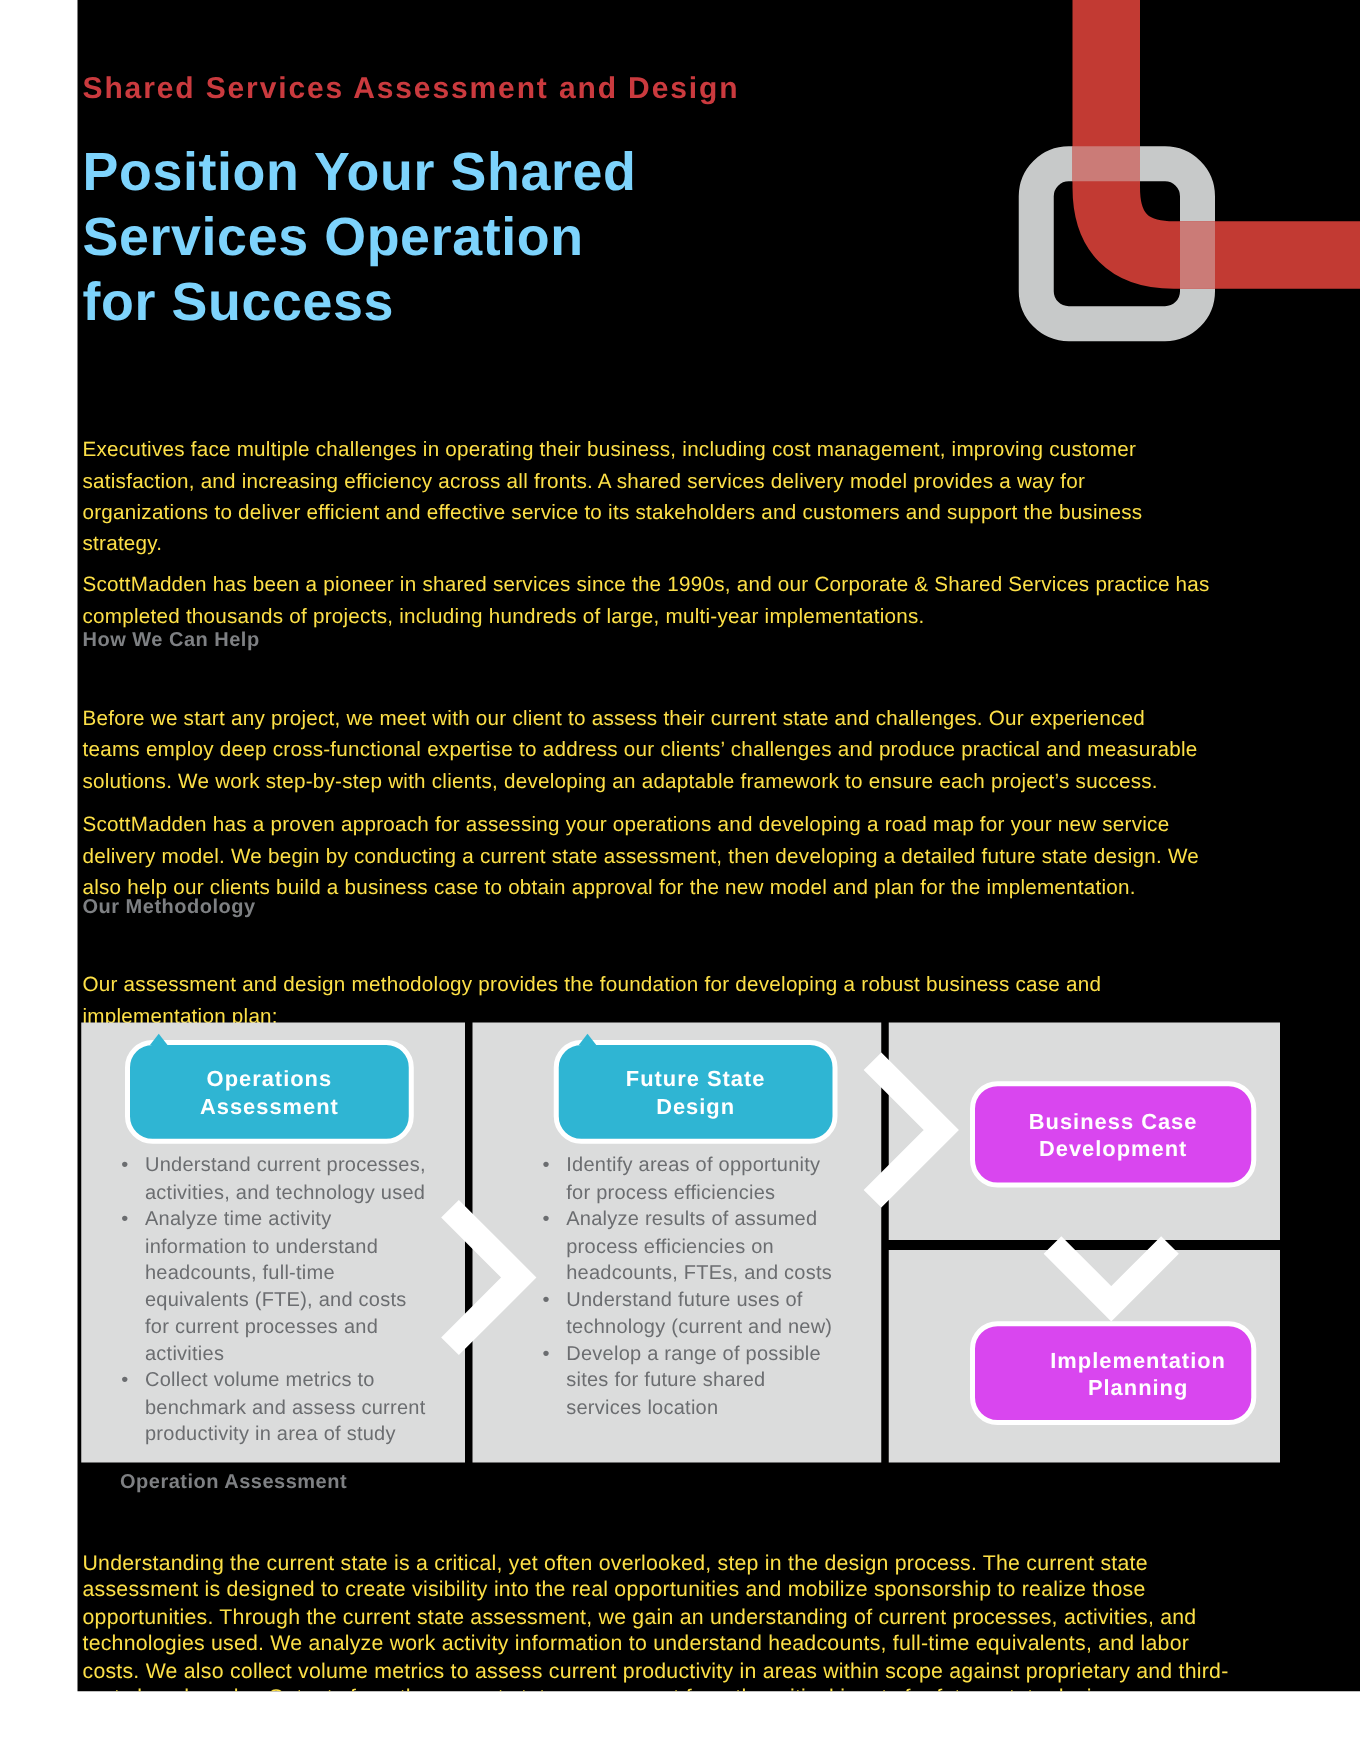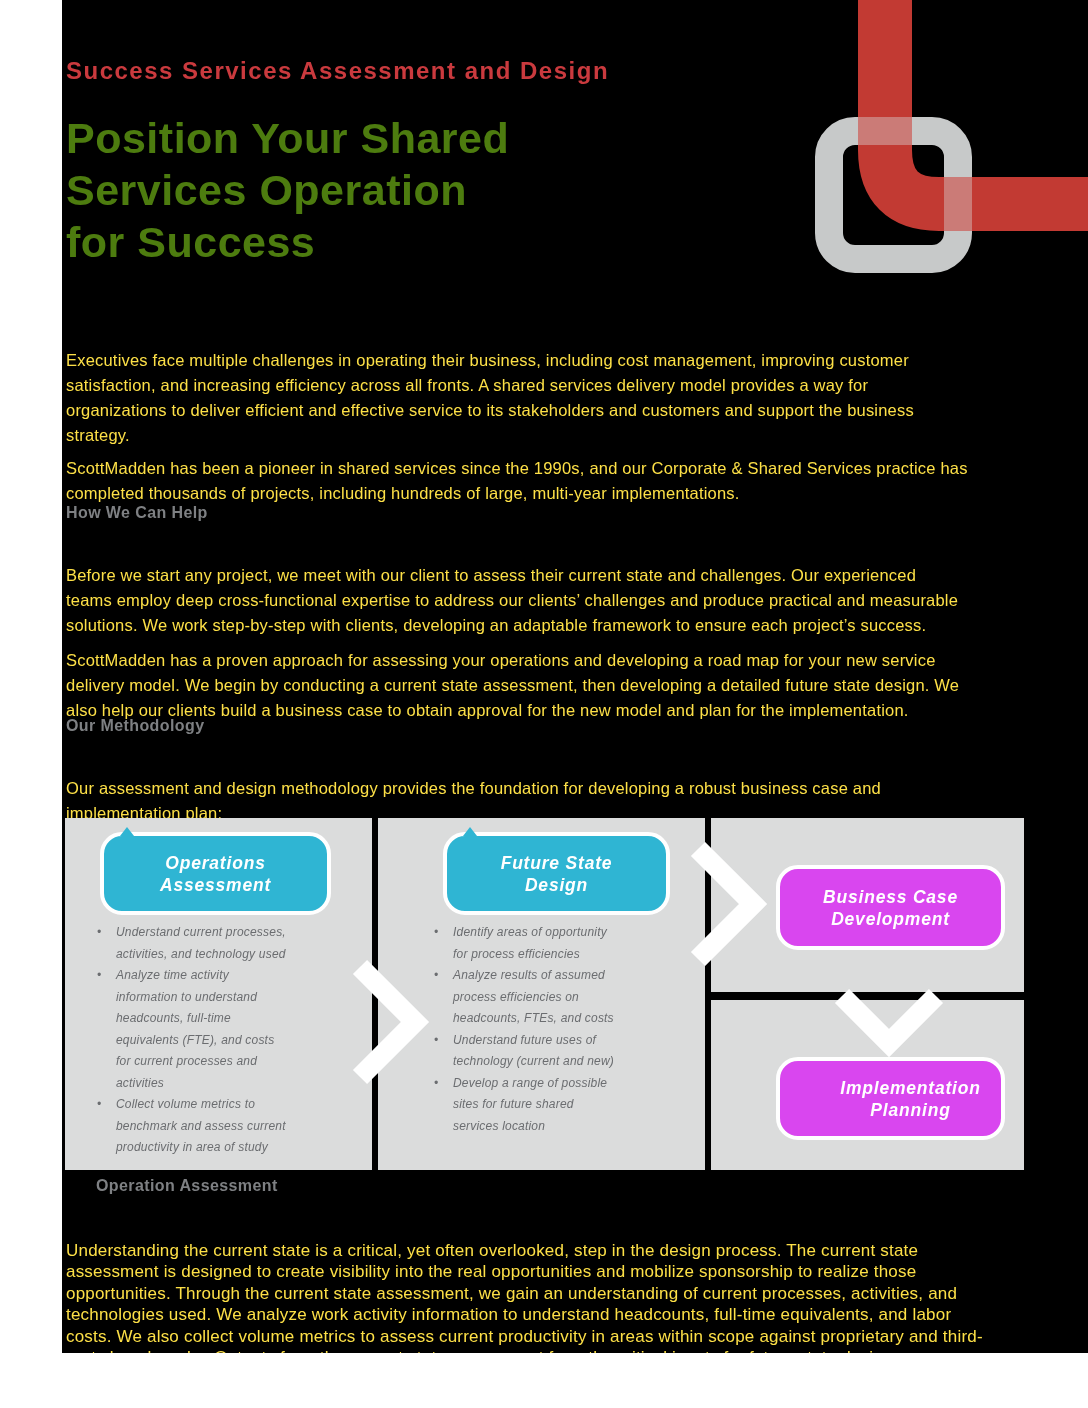--- a/index.html
+++ b/index.html
@@ -10,36 +10,36 @@
   }
   .page{
     position:absolute;left:62px;top:0;width:1026px;height:1353px;
     background:#000000;overflow:hidden;
   }
   .block{position:absolute;left:4px;width:985px;}
   .kicker{
     top:57px;color:#ca3a3e;font-size:24px;font-weight:700;letter-spacing:1.5px;
   }
   .title{
-    top:112px;margin:0;color:#4d7c0f;font-size:43px;line-height:52px;
+    top:112px;margin:0;color:#7dd3fc;font-size:43px;line-height:52px;
     font-weight:700;letter-spacing:0.5px;white-space:pre-line;
   }
   .body-text{
     color:#fde047;font-size:16.5px;line-height:25px;letter-spacing:0.2px;
     white-space:pre-line;
   }
   .p1{top:331px;} .p2{top:439px;} .p3{top:546px;} .p4{top:631px;} .p5{top:759px;}
   .p6{top:1223px;font-size:17px;line-height:21.4px;}
   .section-heading{
     margin:0;color:#7e8083;font-size:16px;font-weight:700;letter-spacing:0.4px;
   }
   .h-how{top:504px;} .h-meth{top:717px;} .h-op{top:1177px;margin-left:30px;}
 
   
-  .diagram{position:absolute;left:3px;top:818px;width:959px;height:352px;font-style:italic;}
+  .diagram{position:absolute;left:3px;top:818px;width:959px;height:352px;}
   .panel{position:absolute;background:#dbdcdc;}
   .panel-ops{left:0;top:0;width:307px;height:352px;}
   .panel-future{left:313px;top:0;width:327px;height:352px;}
   .panel-bcd{left:646px;top:0;width:313px;height:174px;}
   .panel-impl{left:646px;top:182px;width:313px;height:170px;}
   .step-box{
     position:absolute;border:4px solid #ffffff;border-radius:22px;
     display:flex;align-items:center;justify-content:center;text-align:center;
     color:#ffffff;font-size:17.5px;font-weight:700;line-height:22px;
     letter-spacing:0.8px;white-space:pre-line;box-sizing:border-box;
@@ -50,21 +50,21 @@
   .box-future{left:65px;top:14px;width:227px;height:83px;}
   .box-bcd{left:65px;top:47px;width:229px;height:85px;}
   .box-impl{left:65px;top:57px;width:229px;height:83px;padding-left:40px;}
   .notch{
     position:absolute;top:-9px;left:16px;width:0;height:0;
     border-left:7px solid transparent;border-right:7px solid transparent;
     border-bottom:9px solid #2fb5d3;
   }
   .bullets{
     position:absolute;top:104px;margin:0;padding:0;list-style:none;
-    color:#6b6d70;font-size:12px;line-height:21.5px;letter-spacing:0.2px;
+    color:#6b6d70;font-size:16px;line-height:21.5px;letter-spacing:0.2px;
   }
   .bullets-ops{left:30px;width:272px;}
   .bullets-future{left:54px;width:272px;}
   .bullets li{position:relative;padding-left:21px;white-space:pre-line;}
   .bullets li::before{content:"\2022";position:absolute;left:2px;top:0;}
   .arrows{position:absolute;left:0;top:0;z-index:3;pointer-events:none;}
 
   
   .logo{position:absolute;left:736px;top:0;width:290px;height:290px;}
 </style>
@@ -73,21 +73,21 @@
 
 <div class="page">
 
   <svg class="logo" width="290" height="290" viewBox="0 0 290 290">
     <rect x="31" y="131" width="129" height="128" rx="26" fill="none" stroke="#c7c9c9" stroke-width="28"></rect>
     <path d="M 87 -40 L 87 150 Q 87 204 141 204 L 310 204" fill="none" stroke="#c23a33" stroke-width="54"></path>
     <rect x="60" y="117" width="54" height="28" fill="#cb7b77"></rect>
     <rect x="146" y="177" width="28" height="54" fill="#cb7b77"></rect>
   </svg>
 
-  <div class="block kicker">Success Services Assessment and Design</div>
+  <div class="block kicker">Shared Services Assessment and Design</div>
 
   <h1 class="block title">Position Your Shared
 Services Operation
 for Success</h1>
 
   <p class="block body-text p1">Executives face multiple challenges in operating their business, including cost management, improving customer
 satisfaction, and increasing efficiency across all fronts. A shared services delivery model provides a way for
 organizations to deliver efficient and effective service to its stakeholders and customers and support the business
 strategy.</p>
   <p class="block body-text p2">ScottMadden has been a pioneer in shared services since the 1990s, and our Corporate &amp; Shared Services practice has

